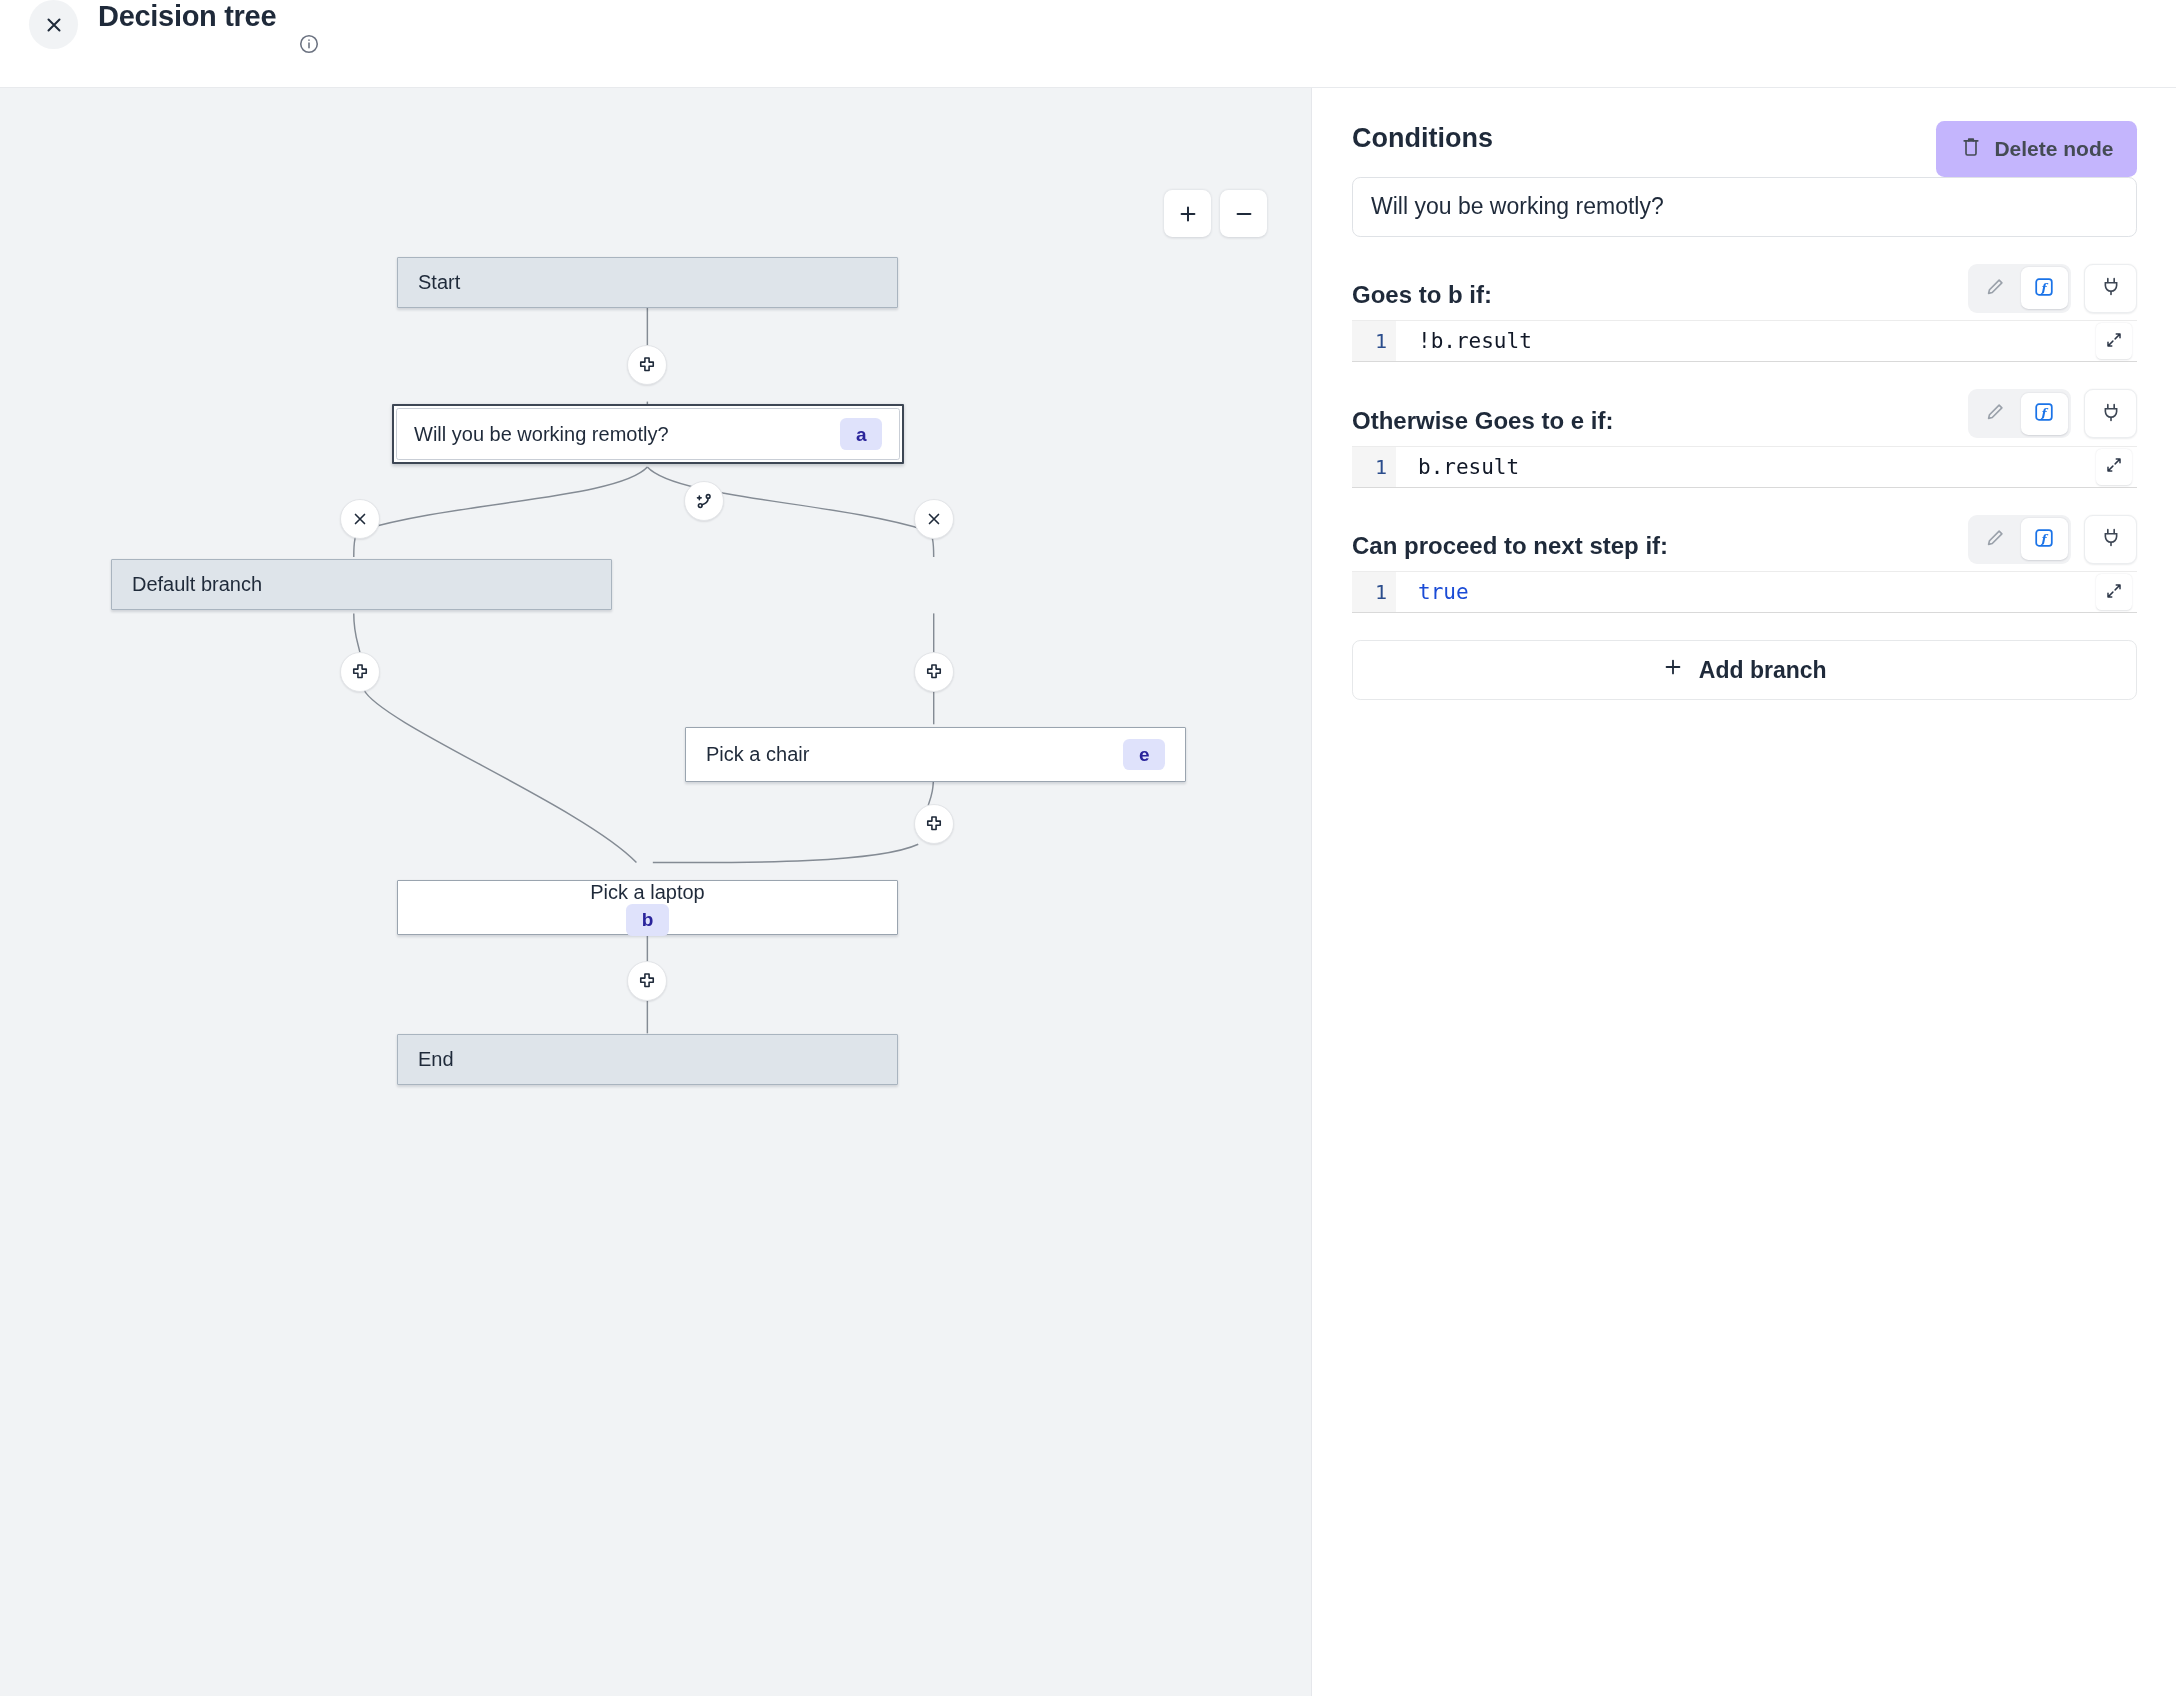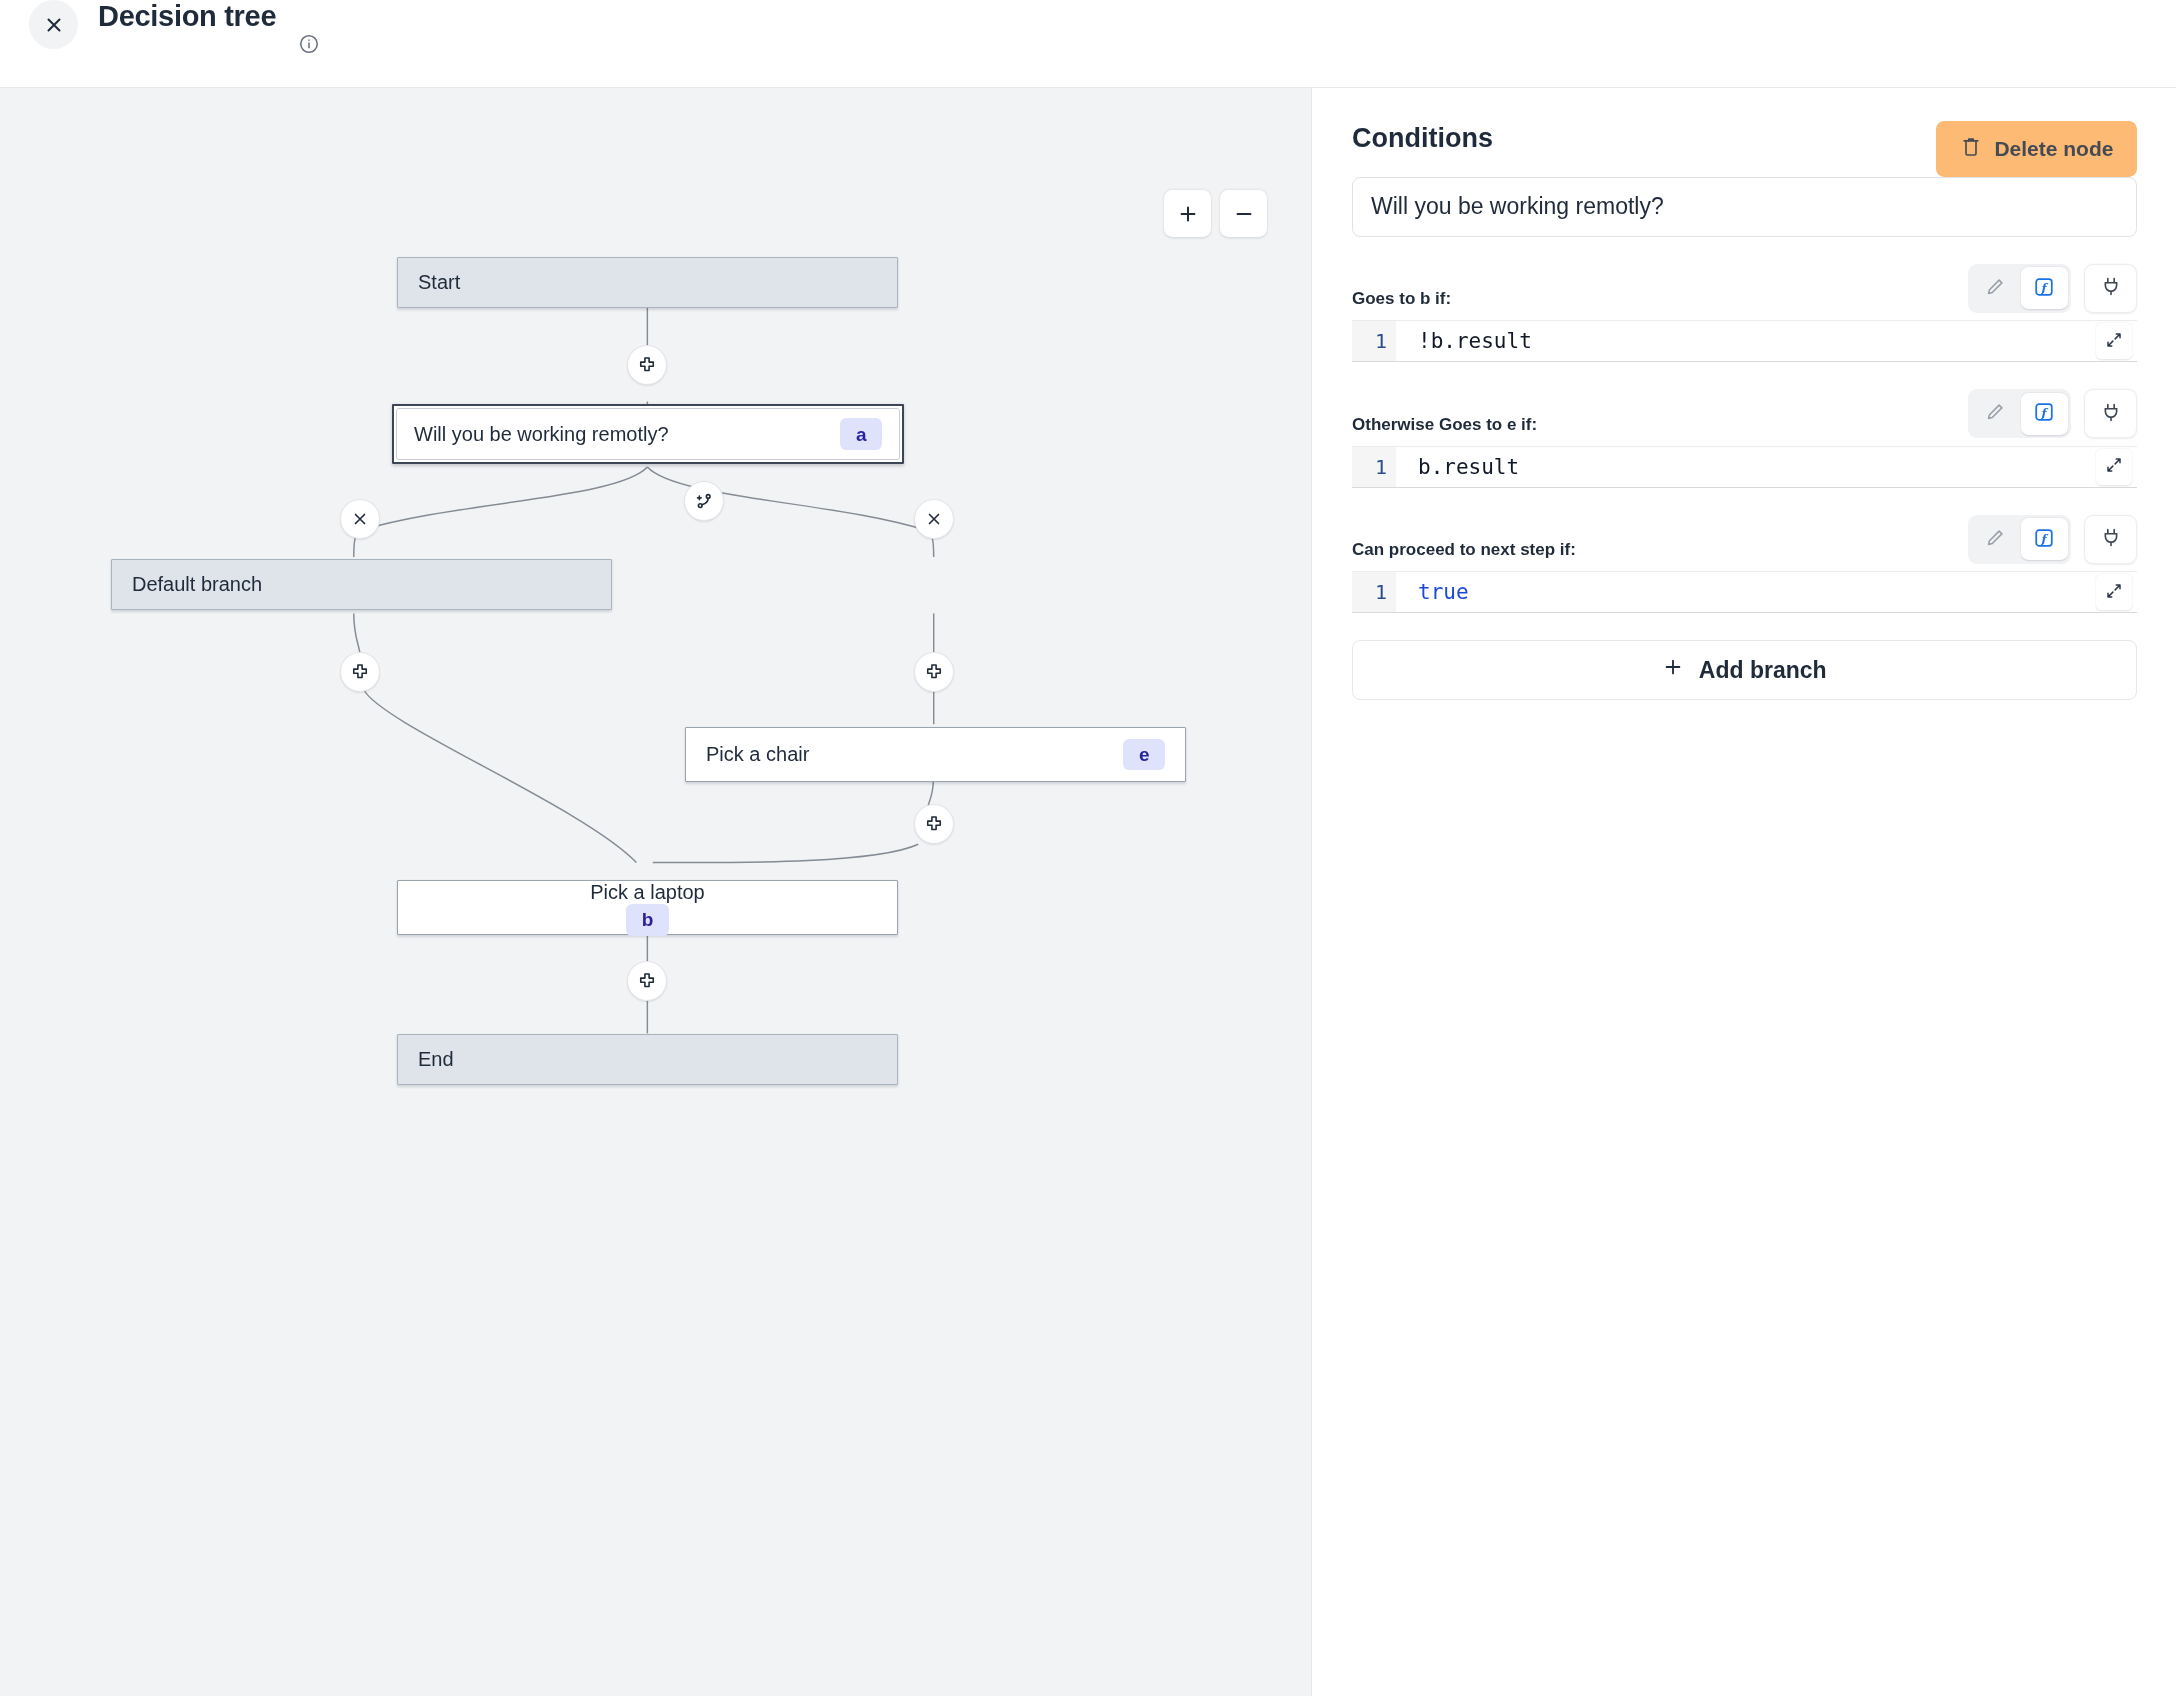--- a/index.html
+++ b/index.html
@@ -142,21 +142,21 @@
   }
   .panel-title {
     font-size: 27px;
     font-weight: bold;
     color: #1f2a3a;
     margin: 0;
     line-height: 1.3;
   }
   .delete-btn {
     display: flex; align-items: center; gap: 12.7px;
-    background: #fdba74;
+    background: #c4b5fd;
     border: none;
     border-radius: 8.2px;
     padding: 13.6px 23.6px;
     font-size: 21px;
     font-weight: bold;
     color: #444b54;
     cursor: pointer;
     font-family: inherit;
   }
   .field-label {
@@ -178,21 +178,21 @@
   }
 
   .cond-block { margin-top: 27px; position: relative; }
   .cond-row {
     display: flex;
     align-items: flex-end;
     justify-content: space-between;
     min-height: 47px;
   }
   .cond-label {
-    font-size: 17px;
+    font-size: 24px;
     font-weight: bold;
     color: #1f2a3a;
     padding-bottom: 3.6px;
   }
   .cond-tools { display: flex; align-items: center; gap: 12.7px; }
   .toggle-group {
     display: flex;
     background: #f1f2f4;
     border-radius: 9px;
     padding: 3.6px;

